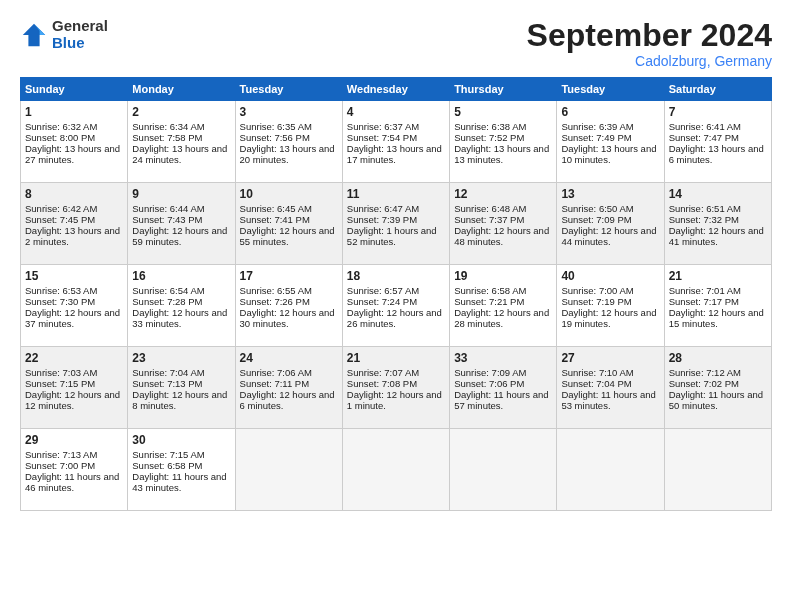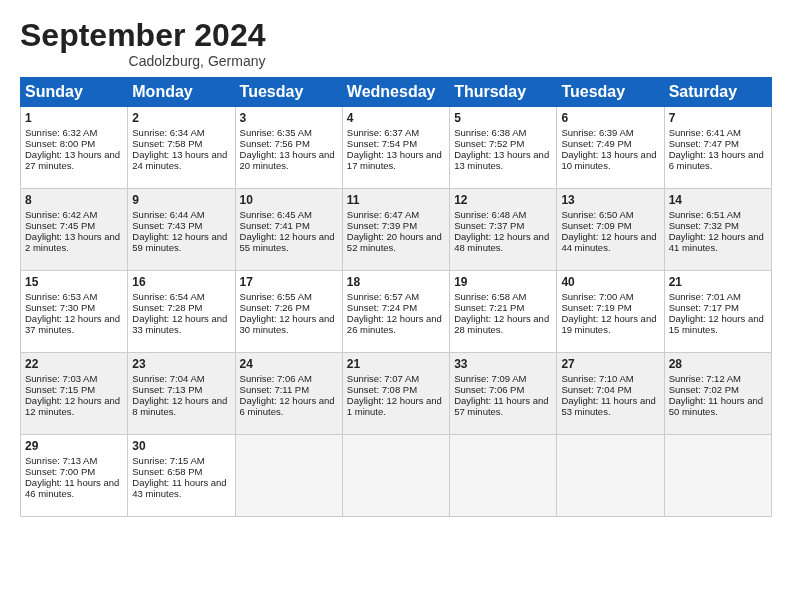--- a/index.html
+++ b/index.html
@@ -50,31 +50,31 @@
       text-align: right;
     }
     .month-title {
       font-size: 32px;
       font-weight: bold;
       color: #222;
       line-height: 1.1;
     }
     .location {
       font-size: 14px;
-      color: #404040;
+      color: #3b82f6;
     }
     .calendar {
       width: 100%;
       border-collapse: collapse;
       table-layout: fixed;
     }
     .calendar th {
       background: #1565c0;
       color: #fff;
-      font-size: 16px;
+      font-size: 11px;
       font-weight: bold;
       padding: 5px 4px;
       text-align: left;
       border: 1px solid #1565c0;
     }
     .calendar td {
       vertical-align: top;
       border: 1px solid #ccc;
       padding: 4px 4px 4px 4px;
       font-size: 9.5px;
@@ -93,20 +93,30 @@
     }
     .row-shaded td {
       background: #f0f0f0;
     }
   </style>
 </head>
 <body>
 
 <div class="page">
   <div class="header">
+    <div class="logo">
+      <svg class="logo-icon" viewBox="0 0 40 40" xmlns="http://www.w3.org/2000/svg">
+        <polygon points="20,4 36,20 28,20 28,36 12,36 12,20 4,20" fill="#1565c0"></polygon>
+        <polygon points="20,4 36,20 28,20 28,14" fill="#42a5f5"></polygon>
+      </svg>
+      <div class="logo-text">
+        <span class="logo-general">General</span>
+        <span class="logo-blue">Blue</span>
+      </div>
+    </div>
     <div class="title-block">
       <div class="month-title">September 2024</div>
       <div class="location">Cadolzburg, Germany</div>
     </div>
   </div>
 
   <table class="calendar">
     <thead>
       <tr>
         <th>Sunday</th>
@@ -179,21 +189,21 @@
           <td>
         <span class="day-num">10</span>
         <span>Sunrise: 6:45 AM</span><br>
         <span>Sunset: 7:41 PM</span><br>
         <span>Daylight: 12 hours and 55 minutes.</span>
       </td>
           <td>
         <span class="day-num">11</span>
         <span>Sunrise: 6:47 AM</span><br>
         <span>Sunset: 7:39 PM</span><br>
-        <span>Daylight: 20 hours and 52 minutes.</span>
+        <span>Daylight: 1 hours and 52 minutes.</span>
       </td>
           <td>
         <span class="day-num">12</span>
         <span>Sunrise: 6:48 AM</span><br>
         <span>Sunset: 7:37 PM</span><br>
         <span>Daylight: 12 hours and 48 minutes.</span>
       </td>
           <td>
         <span class="day-num">13</span>
         <span>Sunrise: 6:50 AM</span><br>

